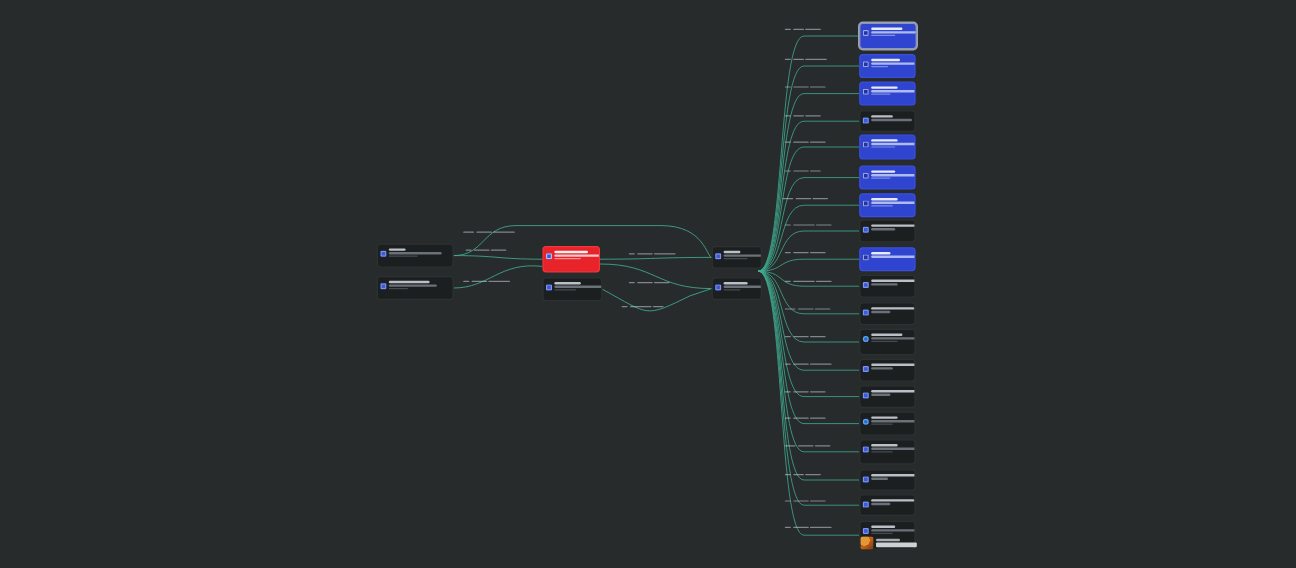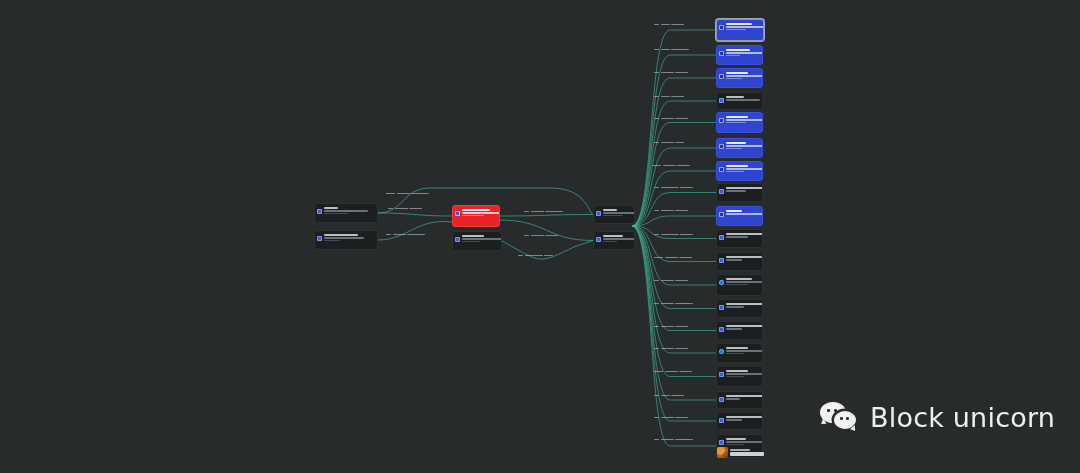--- a/index.html
+++ b/index.html
@@ -491,27 +491,14 @@
     </div>
 
   <div id="node-logo-watermark">
     <div class="fox"></div>
     <div class="lw">
       <div class="r1"></div>
         <div class="r2"></div>
     </div>
   </div>
 
-  <div id="wechat-watermark">
-    <div class="wx">
-      <div class="bub b1"></div>
-      <div class="tail1"></div>
-      <div class="eye" style="left:7px;  top:7px;"></div>
-      <div class="eye" style="left:14px; top:7px;"></div>
-      <div class="bub b2"></div>
-      <div class="tail2"></div>
-      <div class="eye" style="left:20px; top:15px;"></div>
-      <div class="eye" style="left:26px; top:15px;"></div>
-    </div>
-    <div class="wtext">Block unicorn</div>
-  </div>
 
 </div>
 
 </body></html>

